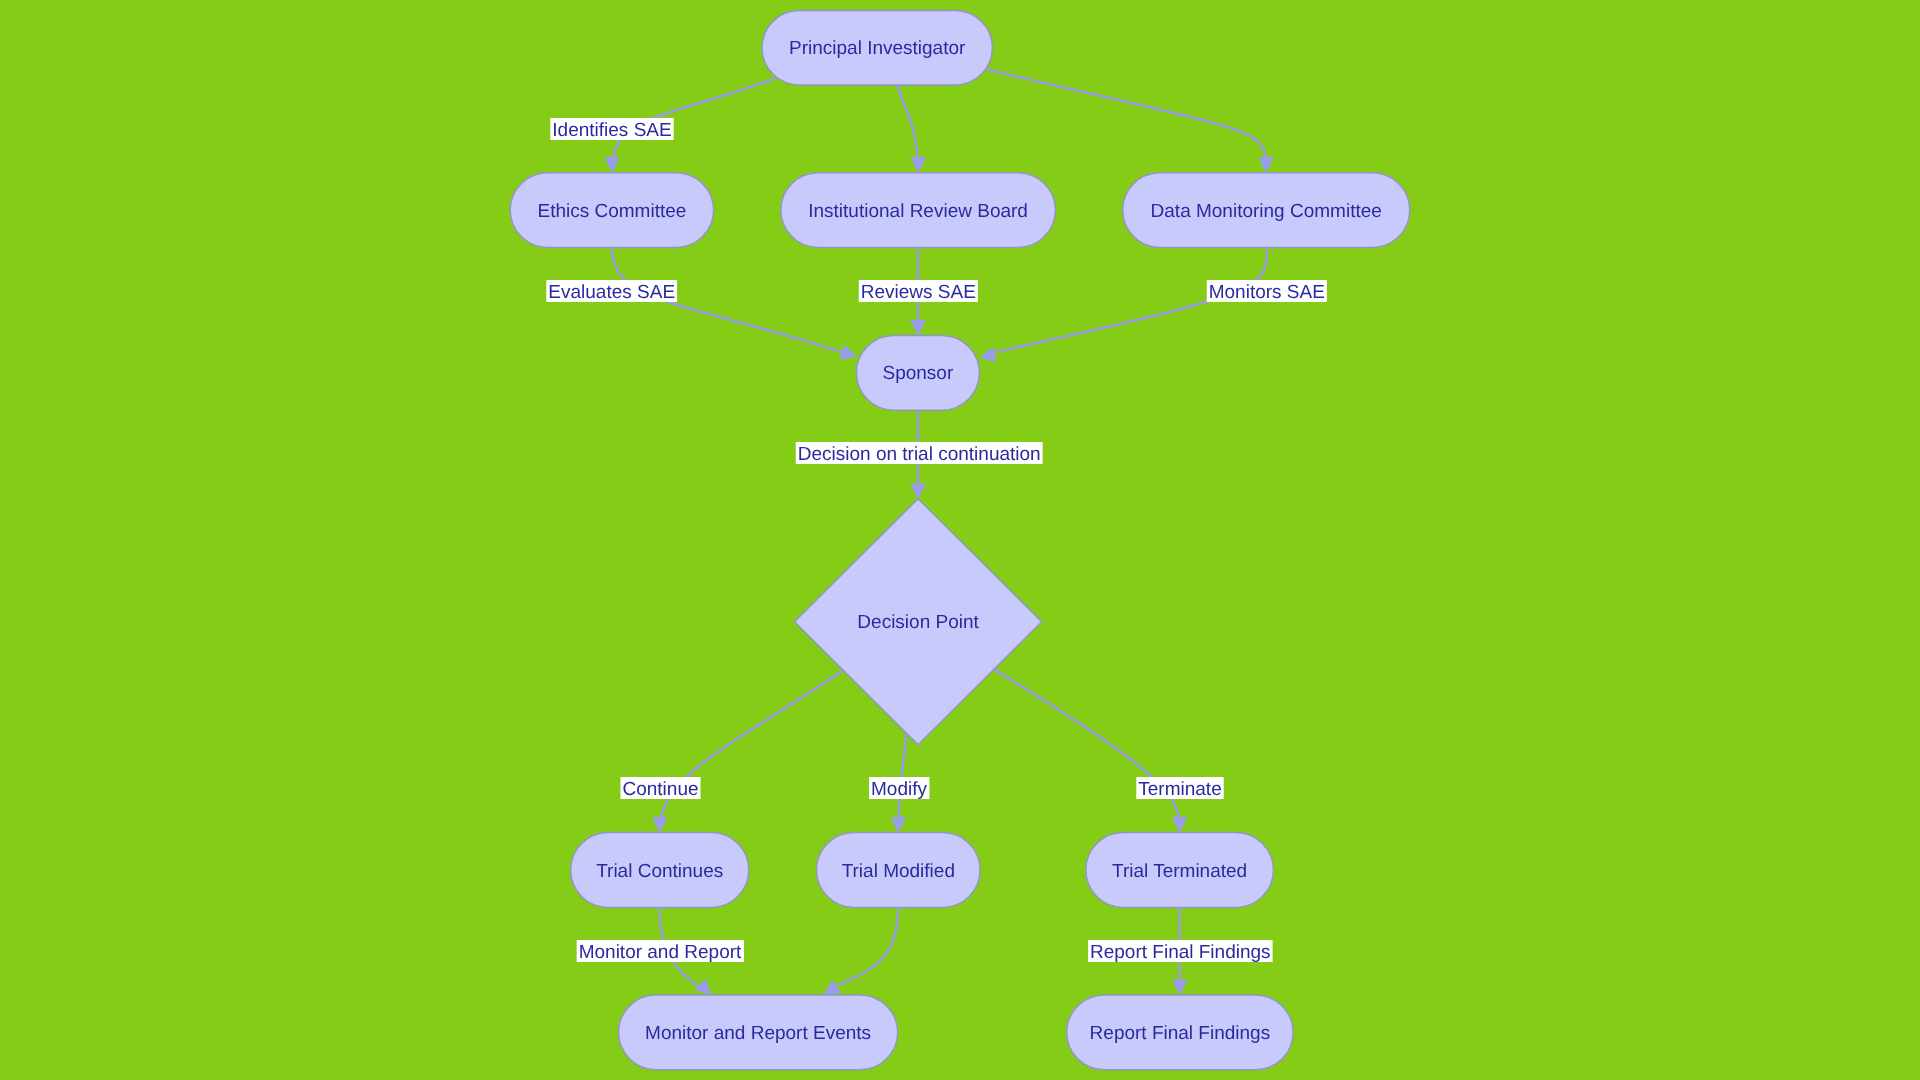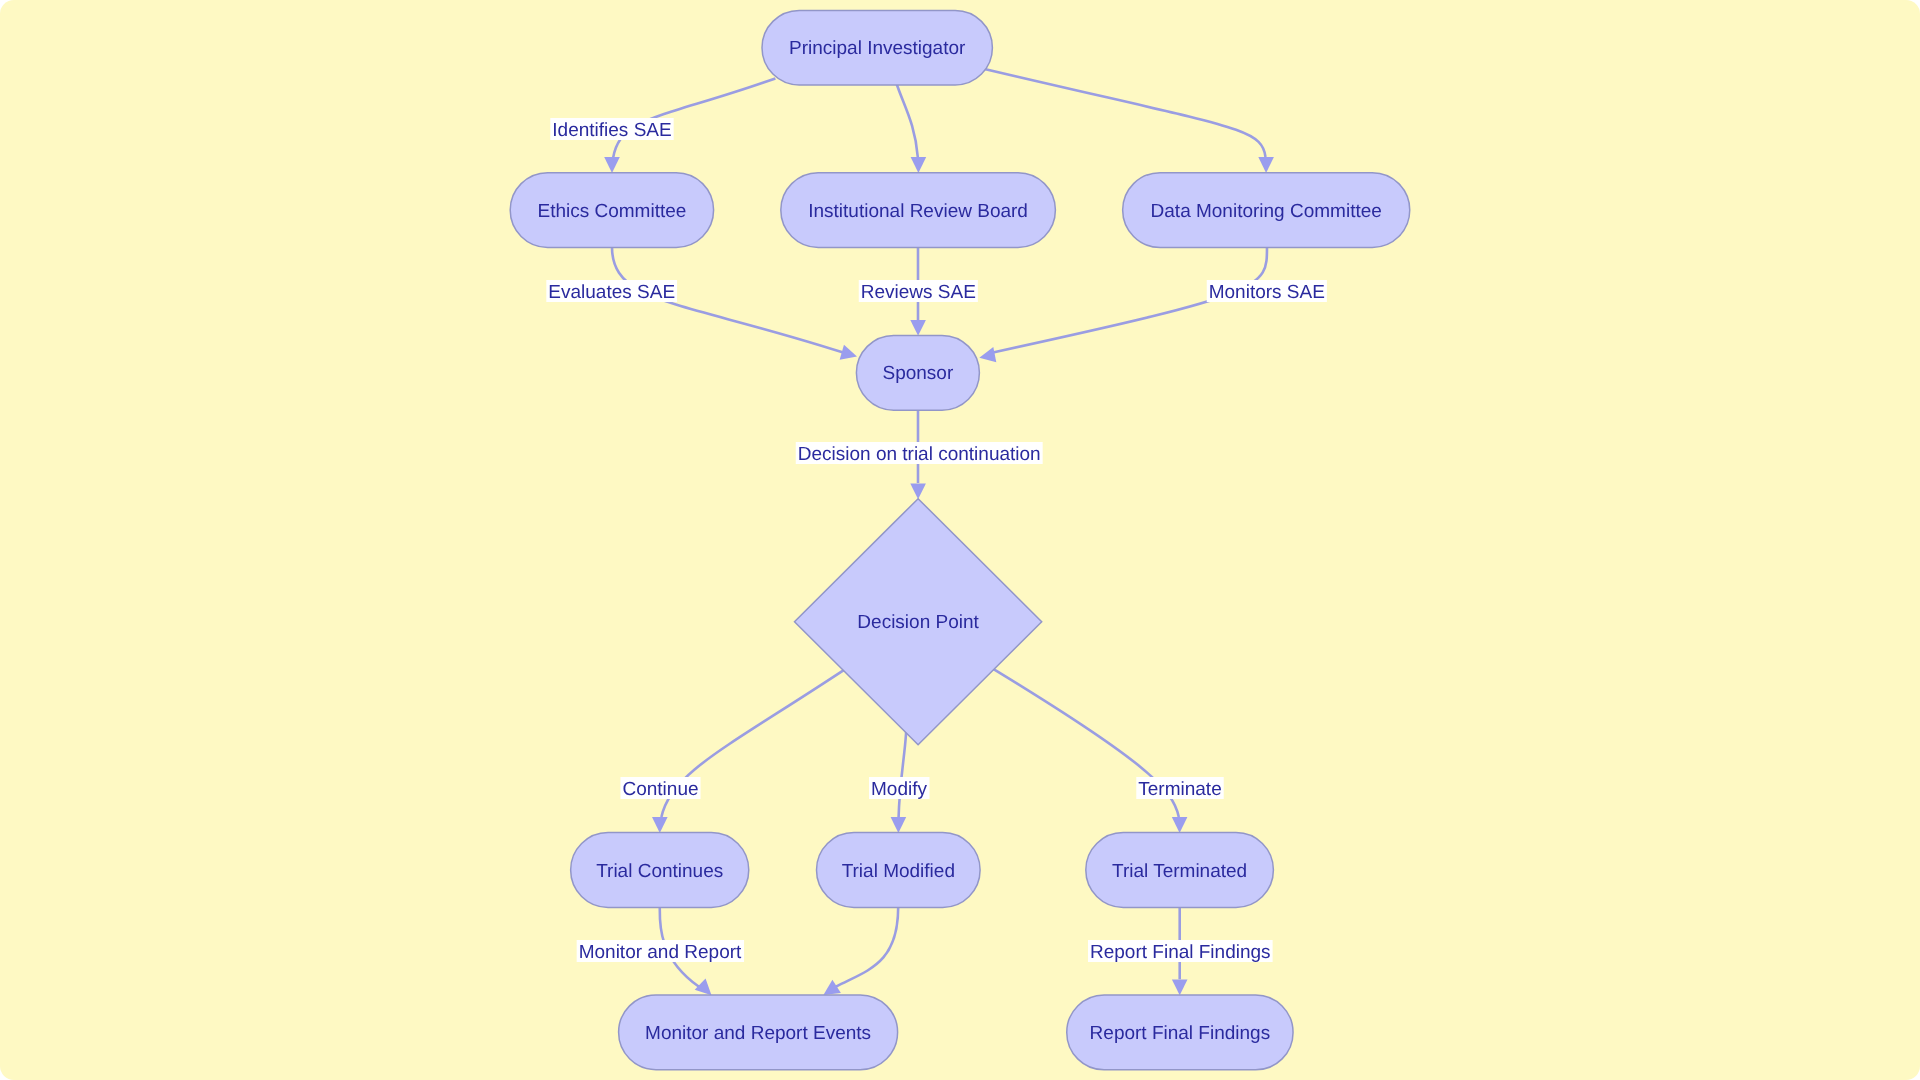--- a/index.html
+++ b/index.html
@@ -9,21 +9,21 @@
   #stage{position:relative;width:1920px;height:1080px;background:#ffffff;}
   svg#svgroot{position:absolute;left:0;top:0;display:block;}
   text{-webkit-font-smoothing:antialiased;}
   svg#svgroot{will-change:opacity;}
   text.nodeLabel{font-family:"Liberation Sans",sans-serif;font-size:19px;-webkit-font-smoothing:antialiased;}
   text.edgeLabel{font-family:"Liberation Sans",sans-serif;font-size:19px;-webkit-font-smoothing:antialiased;}
 </style>
 </head>
 <body>
 
-<div id="stage" style="background: #fef9c3; border-radius: 14px;">
+<div id="stage" style="background: #84cc16;">
   <svg id="svgroot" width="1920" height="1080" viewBox="0 0 1920 1080">
 
     <g>
       <path class="edge" fill="none" stroke="#9a9de2" stroke-width="2.6" stroke-linecap="butt" d="M 775.4,78.4 L 765,82 C 660.3,118.2 620,117 613.1,157.9"></path>
       <path class="edge" fill="none" stroke="#9a9de2" stroke-width="2.6" stroke-linecap="butt" d="M 892.6,71.5 L 896,82 C 903.6,105.4 915,123.1 917.8,157"></path>
       <path class="edge" fill="none" stroke="#9a9de2" stroke-width="2.6" stroke-linecap="butt" d="M 982.3,68.5 L 993,71 C 1232.2,127.3 1261.8,127.3 1265.5,157"></path>
       <path class="edge" fill="none" stroke="#9a9de2" stroke-width="2.6" stroke-linecap="butt" d="M 612,236 L 612,247 C 612,304.4 683.1,300.8 844.1,352.8"></path>
       <path class="edge" fill="none" stroke="#9a9de2" stroke-width="2.6" stroke-linecap="butt" d="M 918,240 L 918,320"></path>
       <path class="edge" fill="none" stroke="#9a9de2" stroke-width="2.6" stroke-linecap="butt" d="M 1267,236 L 1267,247 C 1267,288.2 1267,292.6 993,352.4"></path>
       <path class="edge" fill="none" stroke="#9a9de2" stroke-width="2.6" stroke-linecap="butt" d="M 918,403 L 918,483"></path>

